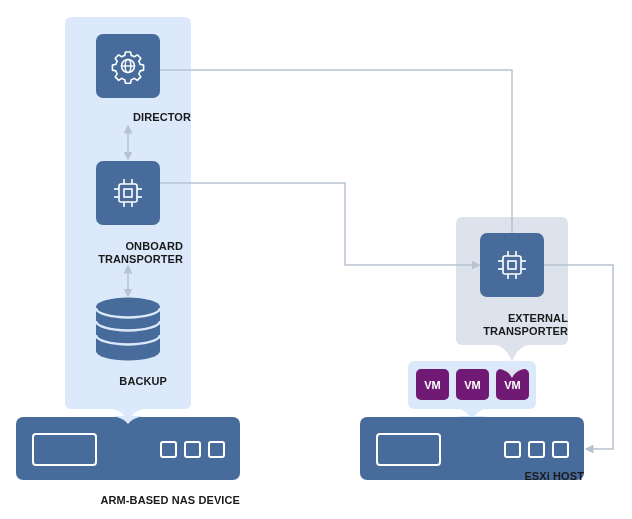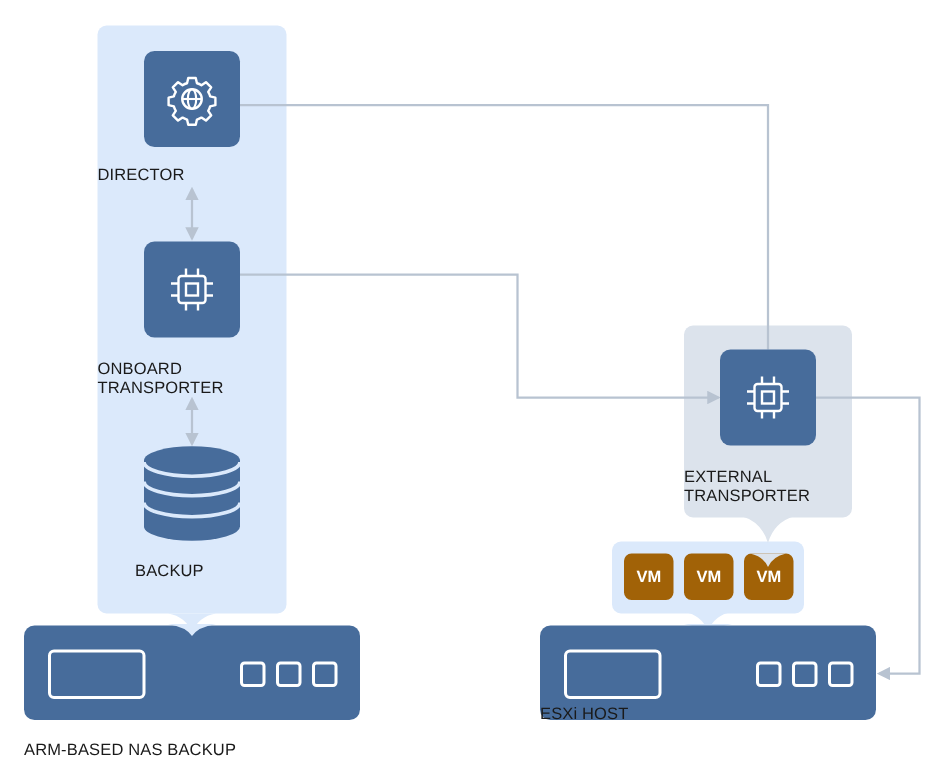--- a/index.html
+++ b/index.html
@@ -1,25 +1,25 @@
 <!DOCTYPE html>
 <html><head>
 <meta charset="utf-8">
 <style>
   html, body { margin:0; padding:0; background:#ffffff; }
   body { width:632px; height:519px; position:relative; overflow:hidden; font-family:"Liberation Sans", sans-serif; }
   .abs { position:absolute; }
   .panel-blue { background:#dbe9fb; border-radius:6px; }
   .panel-gray { background:#dce3ec; border-radius:6px; }
   .node { background:#476c9b; border-radius:7px; display:flex; align-items:center; justify-content:center; }
-  .label { font-weight:normal; font-size:11px; color:#1a1a1a; text-align:left; line-height:13px; letter-spacing:0.1px; }
+  .label { font-weight:bold; font-size:11px; color:#1a1a1a; text-align:right; line-height:13px; letter-spacing:0.1px; }
   .device { background:#476c9b; border-radius:7px; }
   .screen { border:2px solid #ffffff; border-radius:4px; box-sizing:border-box; }
   .port { border:2px solid #ffffff; border-radius:3px; box-sizing:border-box; width:17px; height:17px; }
-  .vm { background:#a16207; border-radius:5px; color:#fff; font-weight:bold; font-size:11px; display:flex; align-items:center; justify-content:center; width:33px; height:31px; }
+  .vm { background:#701a75; border-radius:5px; color:#fff; font-weight:bold; font-size:11px; display:flex; align-items:center; justify-content:center; width:33px; height:31px; }
   svg.overlay { position:absolute; left:0; top:0; }
 </style>
 </head>
 <body>
 
 <div class="abs panel-blue" style="left:65px; top:17px; width:126px; height:392px;"></div>
 
 <div class="abs panel-gray" style="left:456px; top:217px; width:112px; height:128px;"></div>
 
 <div class="abs panel-blue" style="left:408px; top:361px; width:128px; height:48px;"></div>
@@ -94,33 +94,33 @@
         <line x1="21" y1="3" x2="21" y2="8"></line>
       <line x1="13" y1="26" x2="13" y2="31"></line>
         <line x1="21" y1="26" x2="21" y2="31"></line>
       <line x1="3" y1="13" x2="8" y2="13"></line>
         <line x1="3" y1="21" x2="8" y2="21"></line>
       <line x1="26" y1="13" x2="31" y2="13"></line>
         <line x1="26" y1="21" x2="31" y2="21"></line>
     </g>
   </svg>
 </div>
-<div class="abs label" style="left:65px; top:240px; width:104px;">
+<div class="abs label" style="left:79px; top:240px; width:104px;">
   <div>ONBOARD</div>
   <div>TRANSPORTER</div>
 </div>
 
 <svg class="abs" style="left:95px; top:297px;" width="66" height="64" viewBox="0 0 66 64">
   <path d="M1 10 v44 a32 9.5 0 0 0 64 0 v-44 Z" fill="#476c9b"></path>
   <ellipse cx="33" cy="10" rx="32" ry="9.5" fill="#476c9b"></ellipse>
   <path d="M1 24 a32 9.5 0 0 0 64 0" fill="none" stroke="#dbe9fb" stroke-width="2.4"></path>
   <path d="M1 38 a32 9.5 0 0 0 64 0" fill="none" stroke="#dbe9fb" stroke-width="2.4"></path>
   <path d="M1 11 a32 9.5 0 0 0 64 0" fill="none" stroke="#dbe9fb" stroke-width="2.4"></path>
 </svg>
-<div class="abs label" style="left:65px; top:375px; width:102px;margin-left:25px;">
+<div class="abs label" style="left:65px; top:375px; width:102px;">
   <div>BACKUP</div>
 </div>
 
 <div class="abs node" style="left:480px; top:233px; width:64px; height:64px;">
   <svg width="34" height="34" viewBox="0 0 34 34">
     <rect x="8" y="8" width="18" height="18" rx="2" fill="none" stroke="#fff" stroke-width="1.6"></rect>
     <rect x="13" y="13" width="8" height="8" fill="none" stroke="#fff" stroke-width="1.6"></rect>
     <g stroke="#fff" stroke-width="1.6">
       <line x1="13" y1="3" x2="13" y2="8"></line>
         <line x1="21" y1="3" x2="21" y2="8"></line>
@@ -146,17 +146,17 @@
   </div>
 <div class="abs vm" style="left:496px; top:369px;">
     <span>VM</span>
   </div>
 
 <svg class="overlay" width="632" height="519" style="pointer-events:none;">
   <path d="M500 369 Q509 371 512 378 Q515 371 524 369 Z" fill="#dce3ec"></path>
 </svg>
 
 <div class="abs label" style="left:16px; top:494px; width:224px;">
-  <span>ARM-BASED NAS BACKUP</span>
+  <span>ARM-BASED NAS DEVICE</span>
 </div>
 <div class="abs label" style="left:360px; top:470px; width:224px;">
   <span>ESXi HOST</span>
 </div>
 
 </body></html>

